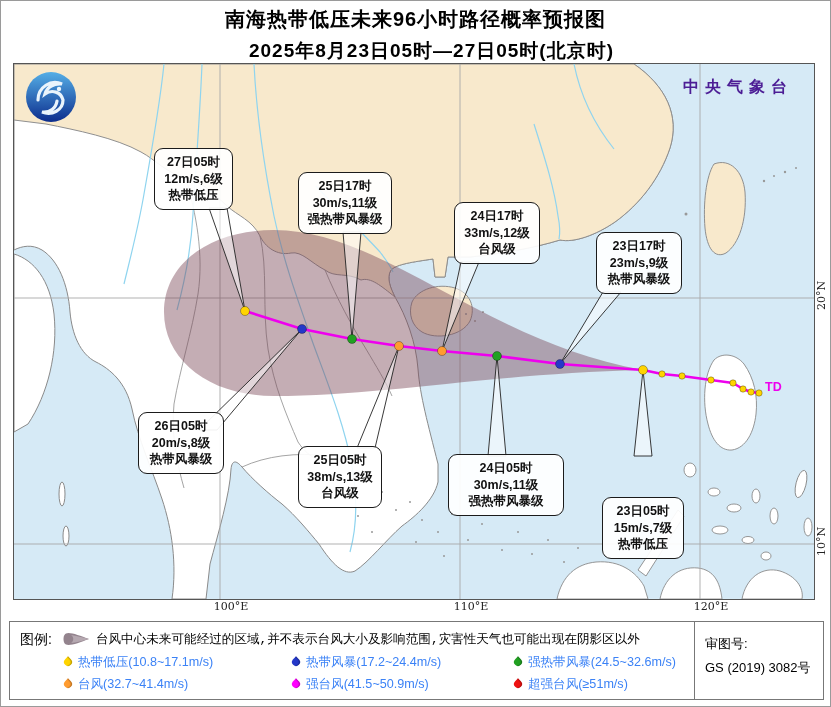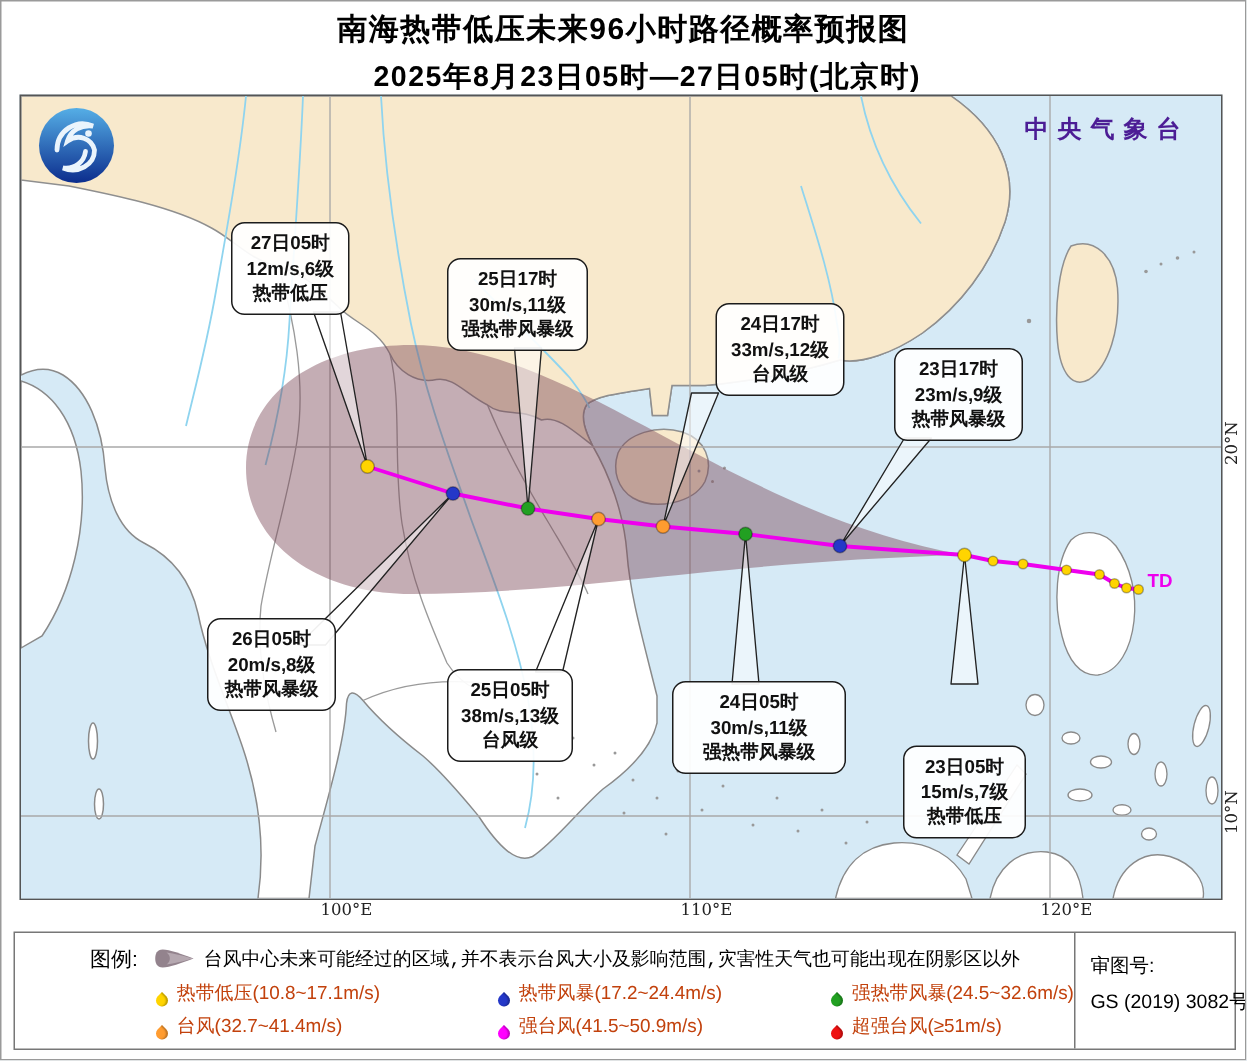--- a/index.html
+++ b/index.html
@@ -9,28 +9,28 @@
   .title-line2{font-size:19px;font-weight:bold;margin-top:5px;letter-spacing:1px;padding-left:32px;}
   .map{position:absolute;left:12px;top:62px;width:800px;height:535px;border:1px solid #555;box-sizing:content-box;background:#d6eaf6;}
   .map svg.base{position:absolute;left:0;top:0;}
   .logo{position:absolute;left:10px;top:6px;width:54px;height:54px;}
   .credit{position:absolute;left:626px;top:12px;width:190px;text-align:center;color:#4c1d95;font-weight:bold;line-height:21px;}
   .credit-l1{font-size:16px;letter-spacing:6px;padding-left:6px;}
   .credit-l2{font-size:16.5px;letter-spacing:1px;}
   .callout{position:absolute;box-sizing:border-box;border:1.6px solid #1b1b1b;border-radius:9px;background:rgba(255,255,255,0.93);color:#111;font-size:12.5px;font-weight:bold;text-align:center;line-height:16.5px;padding:4px 4px;display:flex;flex-direction:column;justify-content:center;}
   .geo-label{position:absolute;font-family:"DejaVu Serif","Liberation Serif",serif;font-size:11px;color:#222;text-align:center;}
   .lat-label{transform:rotate(-90deg);}
-  .legend{position:absolute;left:8px;top:620px;width:815px;height:79px;border:1px solid #777;box-sizing:border-box;display:flex;background:#fff;padding-left:40px;}
+  .legend{position:absolute;left:8px;top:620px;width:815px;height:79px;border:1px solid #777;box-sizing:border-box;display:flex;background:#fff;}
   .legend-left{flex:1 1 auto;display:flex;padding:6px 0 4px 10px;}
   .legend-caption{font-size:14px;color:#000;padding-top:3px;white-space:nowrap;}
   .legend-body{margin-left:10px;flex:1;}
   .legend-noterow{display:flex;align-items:center;height:22px;font-family:Liberation Mono, monospace;}
   .legend-note{font-size:12.6px;color:#000;margin-left:6px;white-space:nowrap;}
   .legend-items{display:grid;grid-template-columns:228px 222px auto;grid-auto-rows:22px;align-items:center;margin-top:1px;}
-  .legend-item{display:flex;align-items:flex-end;font-size:12.6px;color:#c2410c;white-space:nowrap;}
+  .legend-item{display:flex;align-items:center;font-size:12.6px;color:#3b82f6;white-space:nowrap;}
   .drop{display:inline-block;width:8px;height:8px;border-radius:50% 0 50% 50%;transform:rotate(-45deg);margin:0 6px 0 2px;flex:0 0 auto;box-shadow:inset -1px -1px 1px rgba(0,0,0,.25);}
   .legend-right{flex:0 0 112px;border-left:1px solid #777;padding:10px 6px 0 10px;font-size:13px;color:#000;line-height:24px;white-space:nowrap;}
 </style>
 </head>
 <body>
 
 <div class="page">
 
   <div class="title-block">
     <div class="title-line1">南海热带低压未来96小时路径概率预报图</div>
@@ -191,21 +191,21 @@
         <div class="callout" style="left: 140px; top: 84px; width: 79px; height: 62px;">
           <div>27日05时</div>
           <div>12m/s,6级</div>
           <div>热带低压</div>
         </div>
         <div class="callout" style="left: 284px; top: 108px; width: 94px; height: 62px;">
           <div>25日17时</div>
           <div>30m/s,11级</div>
           <div>强热带风暴级</div>
         </div>
-        <div class="callout" style="left: 440px; top: 138px; width: 86px; height: 62px; margin-left: 23px;">
+        <div class="callout" style="left: 440px; top: 138px; width: 86px; height: 62px;">
           <div>24日17时</div>
           <div>33m/s,12级</div>
           <div>台风级</div>
         </div>
         <div class="callout" style="left: 582px; top: 168px; width: 86px; height: 62px;">
           <div>23日17时</div>
           <div>23m/s,9级</div>
           <div>热带风暴级</div>
         </div>
         <div class="callout" style="left: 124px; top: 348px; width: 86px; height: 62px;">

